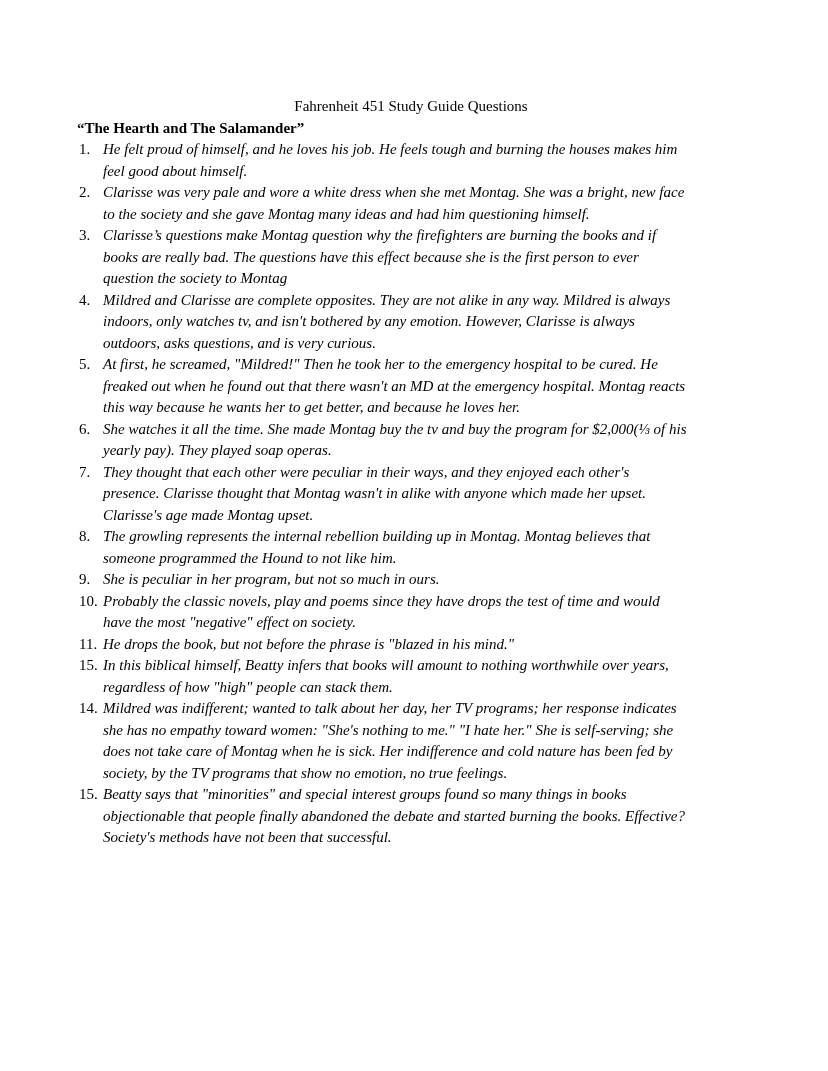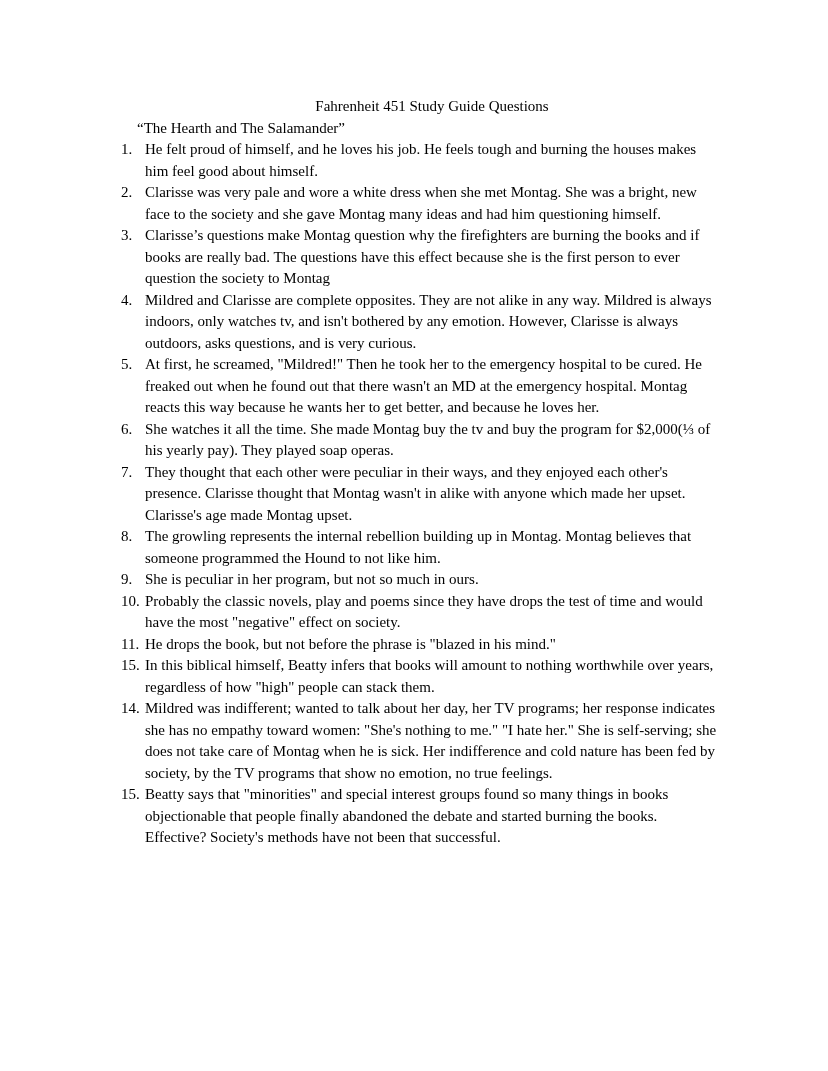--- a/index.html
+++ b/index.html
@@ -6,53 +6,54 @@
     margin: 0;
     padding: 0;
     background: #ffffff;
   }
   .page {
     position: relative;
     width: 816px;
     height: 1071px;
     background: #ffffff;
     box-sizing: border-box;
-    padding: 96px 97px 0 97px;
+    padding: 96px 97px 0 55px;
     font-family: "Liberation Serif", "DejaVu Serif", serif;
     font-size: 15px;
     line-height: 21.5px;
     color: #000000;
     overflow: hidden;
   }
   .doc-title {
     margin-left: 48px;
     text-align: center;
     white-space: nowrap;
   }
   .section-heading {
-    margin-left: 40px;
-    font-weight: normal;
+    margin-left: 22px;
+    font-weight: bold;
   }
   ol.answers {
     list-style: none;
     margin: 0;
     padding: 0;
   }
   ol.answers li {
     display: flex;
     align-items: flex-start;
   }
   .li-num {
     flex: 0 0 24px;
     margin-left: 24px;
     white-space: nowrap;
   }
   .li-text {
     flex: 0 1 auto;
     max-width: 586px;
+    font-style: italic;
   }
 </style>
 </head>
 <body>
 
 <div class="page">
   <div class="doc-title">Fahrenheit 451 Study Guide Questions</div>
   <div class="section-heading">“The Hearth and The Salamander”</div>
   <ol class="answers">
       <li>

